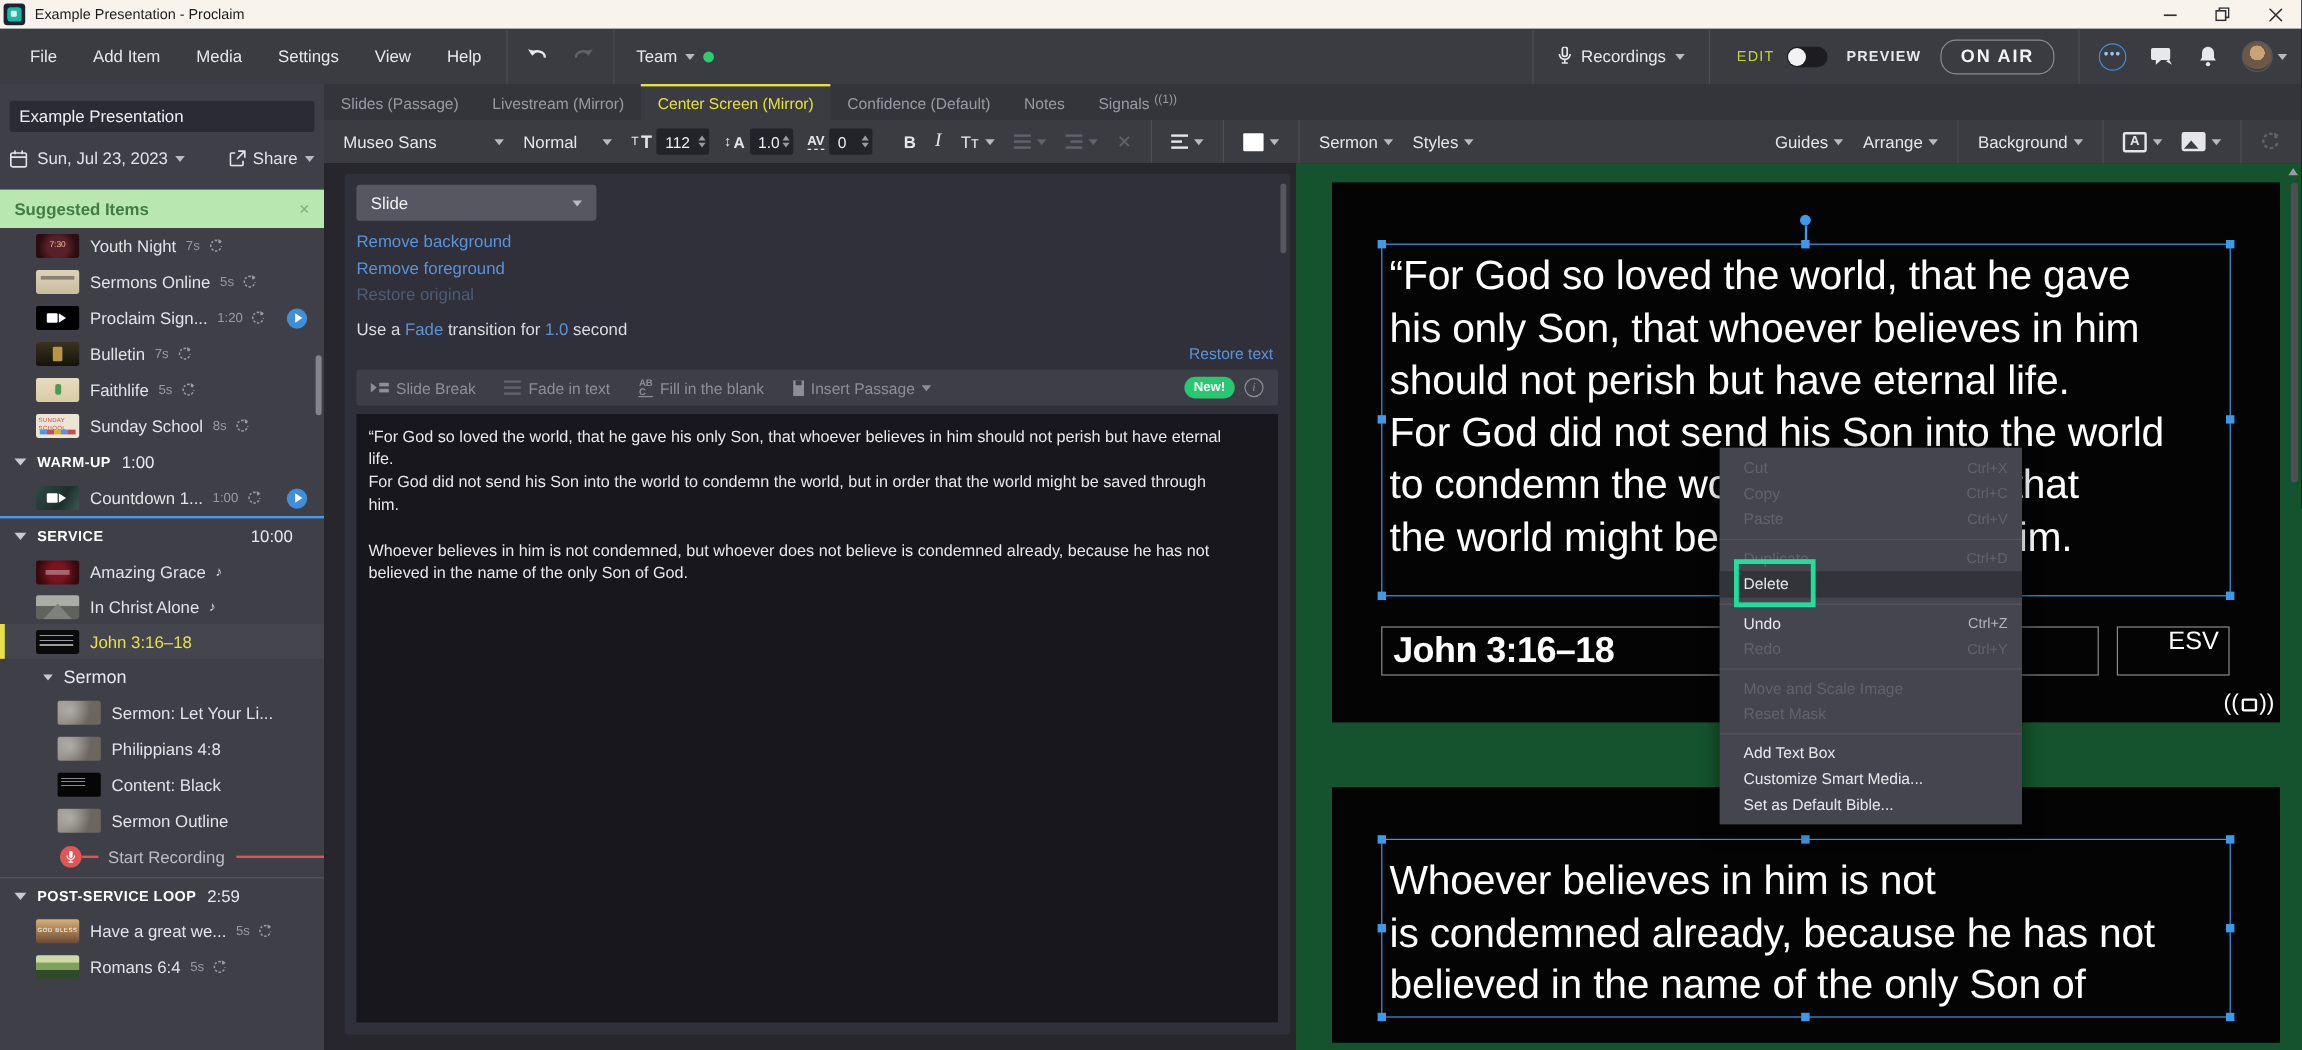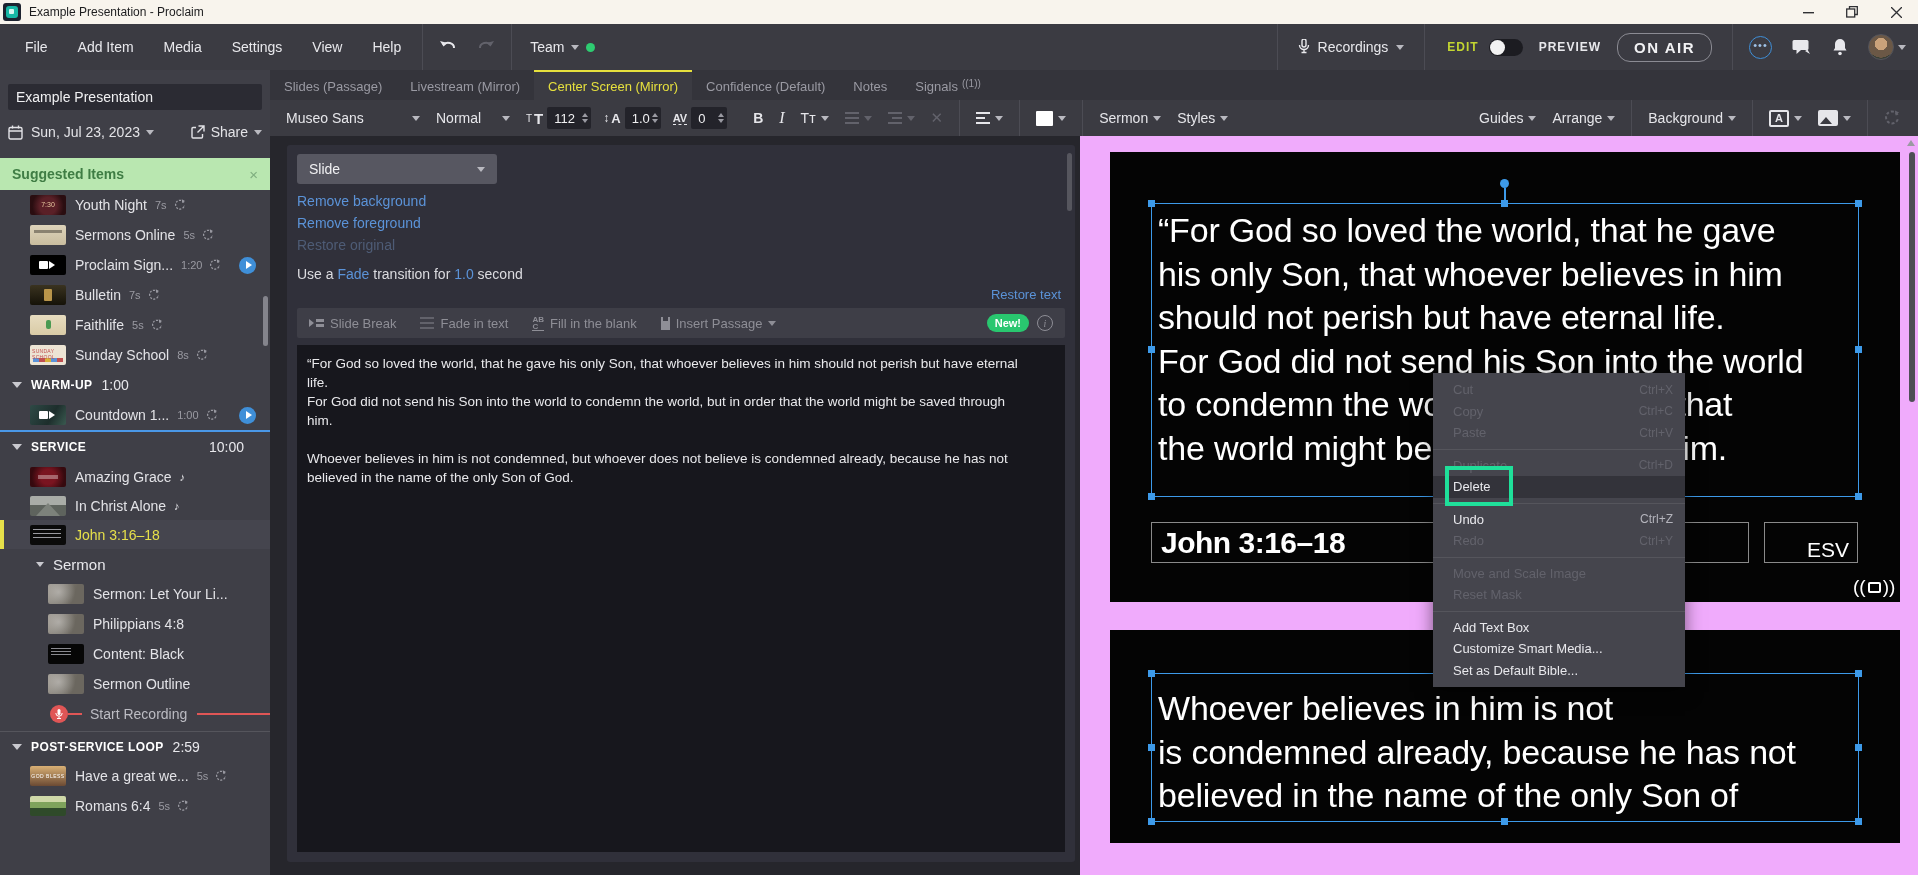--- a/index.html
+++ b/index.html
@@ -20,21 +20,21 @@
   
   .menubar { position:absolute; left:0; top:24px; width:1918px; height:46px; background:#3b3b42; display:flex; align-items:center; }
   .mb-item { padding:0 15px; font-size:14px; color:#e8e8ec; height:100%; display:flex; align-items:center; }
   .mb-sep { width:1px; height:46px; background:#4c4c54; margin:0 6px; }
   .mb-ico { padding:0 10px; display:flex; align-items:center; }
   .team { display:flex; align-items:center; gap:7px; padding:0 12px; color:#e8e8ec; }
   .caret { display:inline-block; width:0; height:0; border-left:4px solid transparent; border-right:4px solid transparent; border-top:5px solid #b9b9c0; }
   .dot-green { width:9px; height:9px; border-radius:50%; background:#2ecc71; }
   .mb-right { margin-left:auto; display:flex; align-items:center; height:100%; }
   .recordings { display:flex; align-items:center; gap:8px; padding:0 14px; color:#e8e8ec; }
-  .edit-label { font-size:12px; font-weight:bold; letter-spacing:1px; color:#c3d531; margin:0 10px 0 16px; }
+  .edit-label { font-size:12px; font-weight:normal; letter-spacing:1px; color:#c3d531; margin:0 10px 0 16px; }
   .toggle { width:34px; height:17px; border-radius:9px; background:#1c1c21; position:relative; }
   .toggle .knob { position:absolute; left:1px; top:1px; width:15px; height:15px; border-radius:50%; background:#f2f2f2; }
   .preview-label { font-size:12px; font-weight:bold; letter-spacing:1px; color:#e8e8ec; margin:0 16px; }
   .onair { border:1.5px solid #8b8b93; border-radius:13px; padding:5px 16px; font-size:15px; font-weight:bold; letter-spacing:1.5px; color:#f2f2f4; margin-right:14px;text-align:center; }
   .circ-ellipsis { width:23px; height:23px; border-radius:50%; border:1.5px solid #3f8fd8; color:#9fc3e8; display:flex; align-items:center; justify-content:center; font-size:11px; letter-spacing:1px; margin:0 10px; padding-bottom:4px; }
   .avatar { width:26px; height:26px; border-radius:50%; background:radial-gradient(circle at 50% 38%, #caa27a 0 32%, #6b5846 33% 70%, #3a3f35 71%); border:1px solid #55555c; margin:0 4px 0 10px; }
   
   .sidebar { position:absolute; left:0; top:70px; width:270px; height:805px; background:#3f3f47; overflow:hidden; }
   .sb-scrollthumb { position:absolute; right:2px; top:226px; width:5px; height:50px; border-radius:3px; background:#84848c; }
   .name-input { display:block; margin:14px 8px 0 8px; width:254px; height:26px; background:#2b2b33; border:none; border-radius:2px; color:#f0f0f2; font-size:14px; padding:0 8px; font-family:"Liberation Sans",sans-serif; }
@@ -145,36 +145,36 @@
   .textarea { position:absolute; left:10px; top:200px; width:768px; height:507px; background:#17171d; padding:9px 10px; color:#e9e9ec; font-size:13.5px; line-height:19px; }
   .fib-ab { display:inline-flex; flex-direction:column; font-size:8px; line-height:7px; font-weight:bold; }
   .fib-ab u { text-decoration:none; border-bottom:1px solid #8e8e96; }
   .pass-ico { width:9px; height:13px; background:#8e8e96; position:relative; }
   .pass-ico::after { content:""; position:absolute; left:2px; top:0; width:5px; height:4px; background:#3e3e47; }
   .sb-ico { display:inline-flex; align-items:center; gap:2px; }
   .sb-ico i { width:0; height:0; border-top:4px solid transparent; border-bottom:4px solid transparent; border-left:5px solid #8e8e96; }
   .sb-ico .bars { display:inline-flex; flex-direction:column; gap:2px; }
   .sb-ico .bars b { width:8px; height:3px; background:#8e8e96; }
   
-  .preview { position:absolute; left:1080px; top:136px; width:838px; bottom:0; background:#f0abfc; }
+  .preview { position:absolute; left:1080px; top:136px; width:838px; bottom:0; background:#14532d; }
   .pv-scroll-up { position:absolute; right:3px; top:4px; width:0; height:0; border-left:4px solid transparent; border-right:4px solid transparent; border-bottom:6px solid #9a9aa2; }
   .pv-thumb { position:absolute; right:3px; top:16px; width:6px; height:250px; border-radius:3px; background:#4e4e56; }
   .slide { position:absolute; left:30px; width:790px; background:#040404; overflow:hidden; }
   .slide1 { top:16px; height:450px; }
-  .slide2 { top:494px; height:213px; }
+  .slide2 { top:520px; height:213px; }
   .sel-rect { position:absolute; border:1.5px solid #3d9ae9; }
   .handle { position:absolute; width:7px; height:7px; background:#3d9ae9; }
   .rot-stem { position:absolute; width:1.5px; height:15px; background:#3d9ae9; }
   .rot-dot { position:absolute; width:9px; height:9px; border-radius:50%; background:#3d9ae9; }
   .slide-text { position:absolute; left:48px; color:#fff; font-size:34px; line-height:43.5px; white-space:nowrap; font-weight:400; letter-spacing:-0.2px; }
   .slide1 .slide-text { top:57px; }
   .slide2 .slide-text { top:57px; }
   .refbox { position:absolute; left:41px; top:370px; width:598px; height:41px; border:1px solid #8a8a8a; display:flex; align-items:center; }
   .refbox .t { font-size:30px; font-weight:bold; color:#fff; padding-left:9px; letter-spacing:-0.5px; }
-  .esvbox { position:absolute; left:654px; top:370px; width:94px; height:41px; border:1px solid #8a8a8a; display:flex; align-items:flex-end; justify-content:flex-end; }
+  .esvbox { position:absolute; left:654px; top:370px; width:94px; height:41px; border:1px solid #8a8a8a; display:flex; align-items:flex-start; justify-content:flex-end; }
   .esvbox .t { font-size:21px; color:#fff; padding-right:8px; }
   .signal-ico { position:absolute; left:743px; top:424px; color:#fff; font-size:19px; display:flex; align-items:center; gap:1px; }
   .signal-ico .sq { width:13px; height:11px; border:2px solid #fff; border-radius:2px; margin:0 1px; }
   
   .ctxmenu { position:absolute; left:1433px; top:373px; width:252px; background:#45454d; padding:6px 0; box-shadow:0 5px 16px rgba(0,0,0,.5); z-index:50; }
   .cm-item { height:21.5px; display:flex; align-items:center; padding:0 12px 0 20px; font-size:13px; color:#e8e8ec; }
   .cm-item .sc { margin-left:auto; font-size:12px; color:#b4b4bc; }
   .cm-item.disabled { color:#62626b; }
   .cm-item.disabled .sc { color:#62626b; }
   .cm-item.hovered { background:#33333a; }

